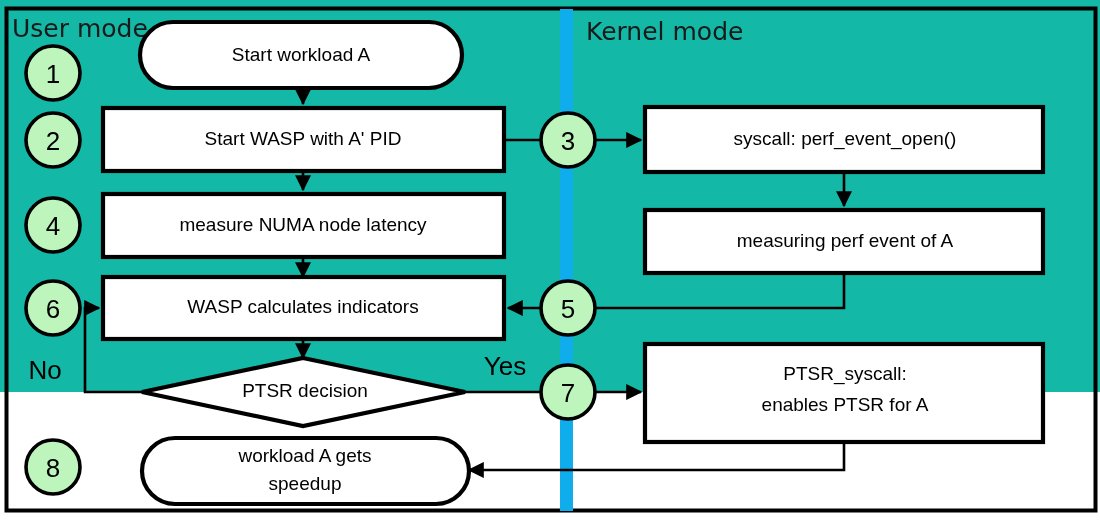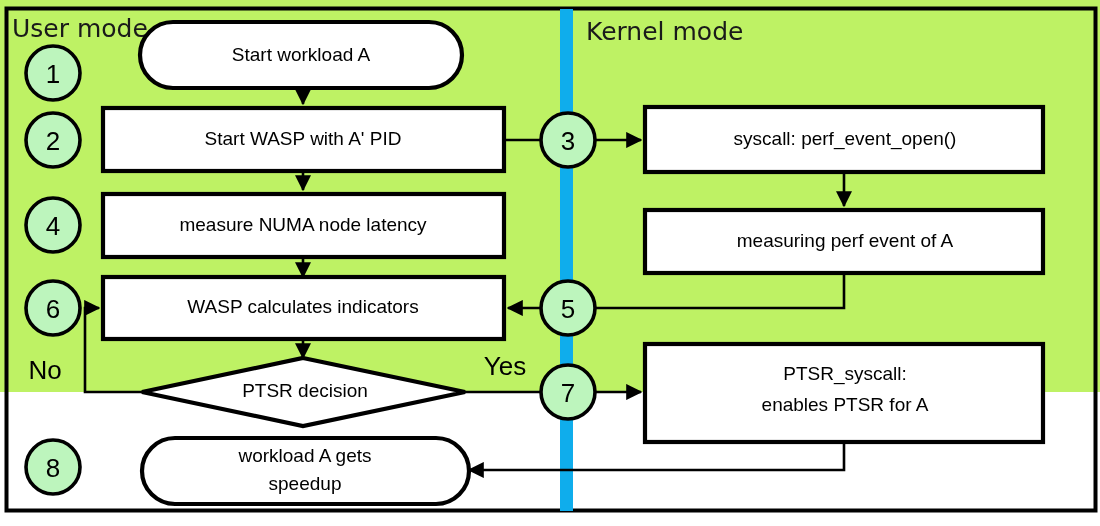--- a/index.html
+++ b/index.html
@@ -1,19 +1,19 @@
 <!DOCTYPE html>
 <html><head>
 <meta charset="utf-8">
 <title>WASP PTSR flow</title>
 <style>
   html,body{margin:0;padding:0;background:#ffffff;}
   body{width:1100px;height:526px;overflow:hidden;
        font-family:"Liberation Sans","DejaVu Sans",sans-serif;}
-  #stage{position:relative;width:1100px;height:392px;background:#bef264;}
+  #stage{position:relative;width:1100px;height:392px;background:#14b8a6;}
   svg#flow{position:absolute;left:0;top:0;width:1100px;height:526px;display:block;}
   .node-text{font-family:"Liberation Sans","DejaVu Sans",sans-serif;
              font-size:19px;fill:#000;text-anchor:middle;dominant-baseline:middle;}
   .step-num{font-family:"Liberation Sans","DejaVu Sans",sans-serif;
             font-size:26px;fill:#000;text-anchor:middle;dominant-baseline:central;}
   .lane-label{font-family:"DejaVu Sans","Liberation Sans",sans-serif;
               font-size:25px;fill:#1a1a1a;text-anchor:start;dominant-baseline:middle;}
   .branch-label{font-family:"Liberation Sans","DejaVu Sans",sans-serif;
                 font-size:26px;fill:#000;text-anchor:middle;dominant-baseline:middle;}
   .shape{fill:#ffffff;stroke:#000000;stroke-width:4.2;}

